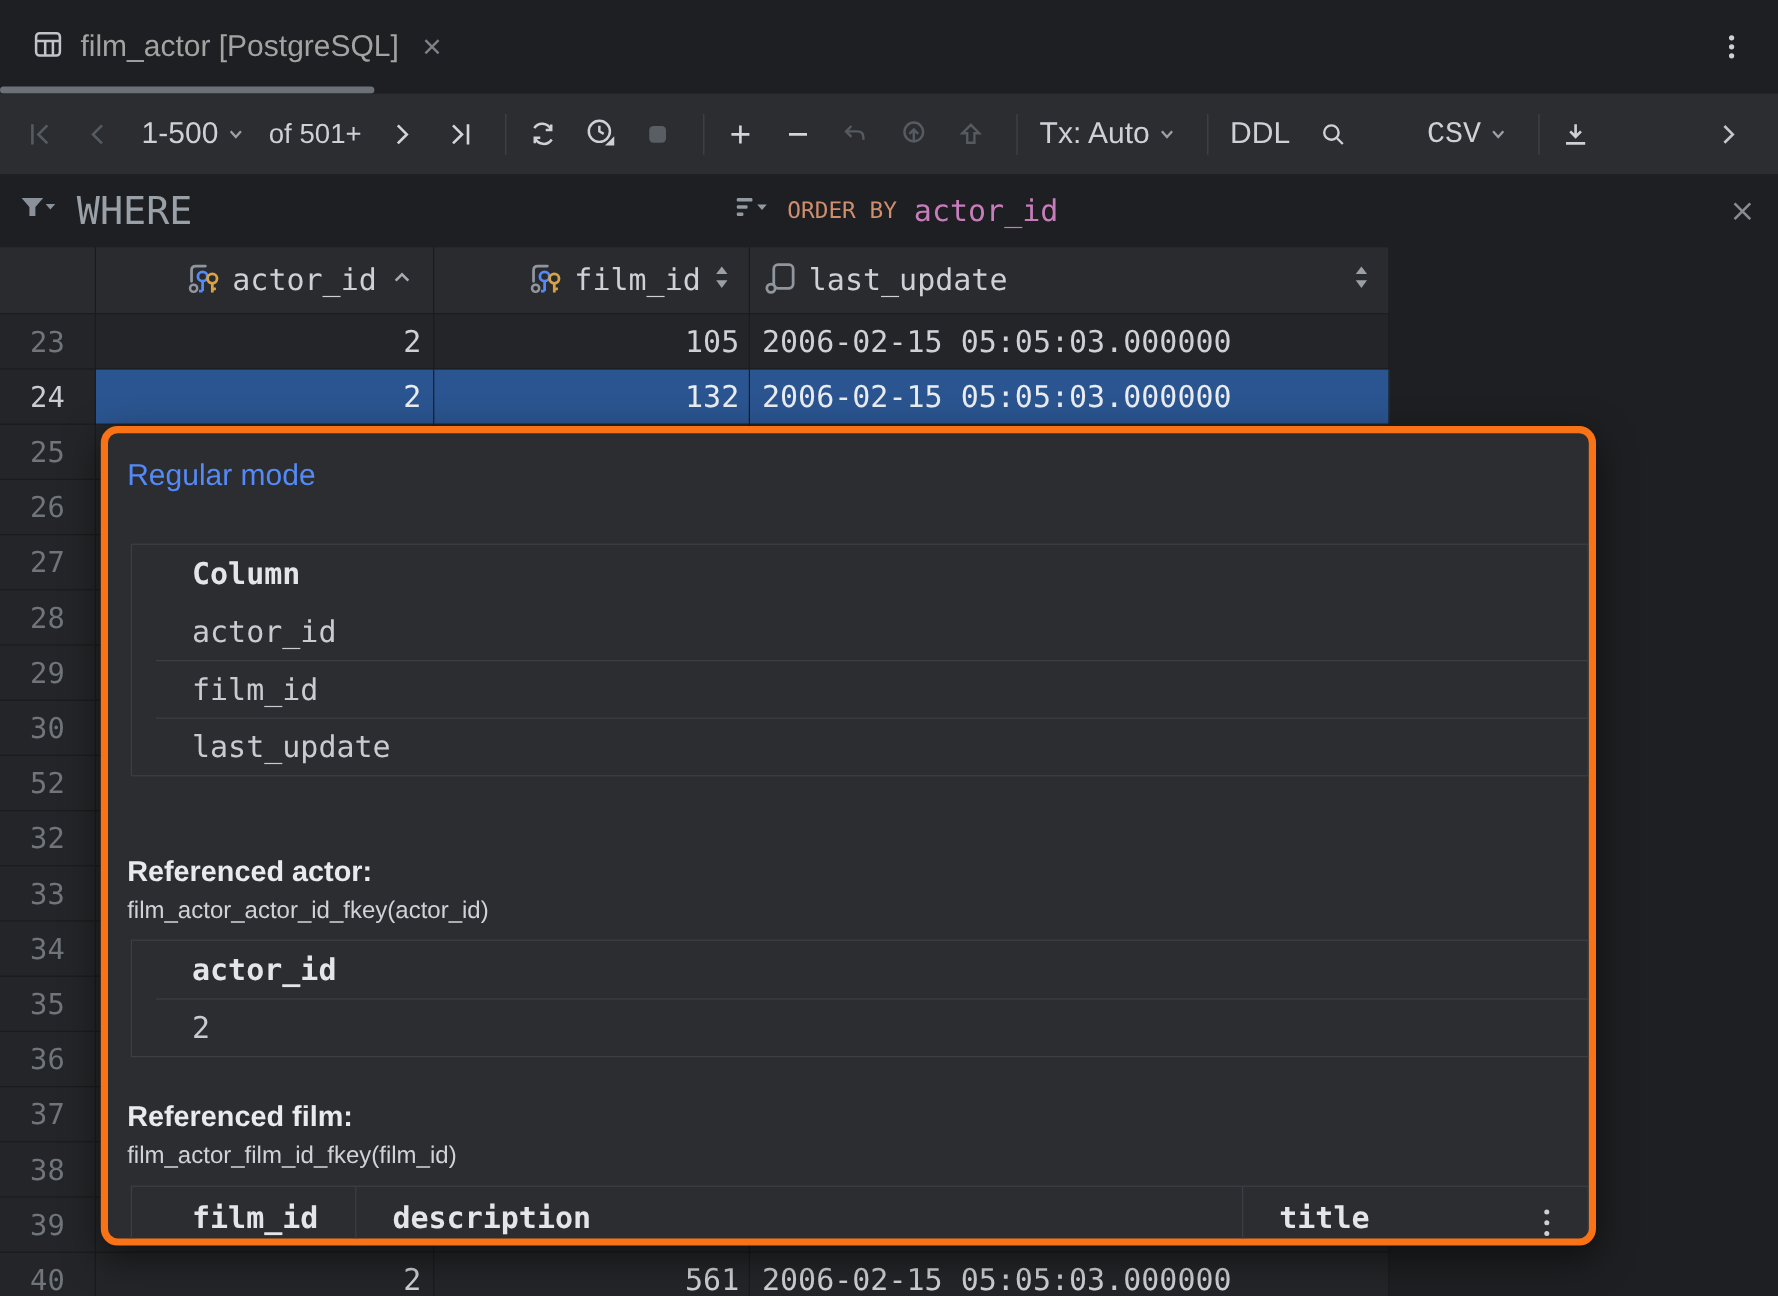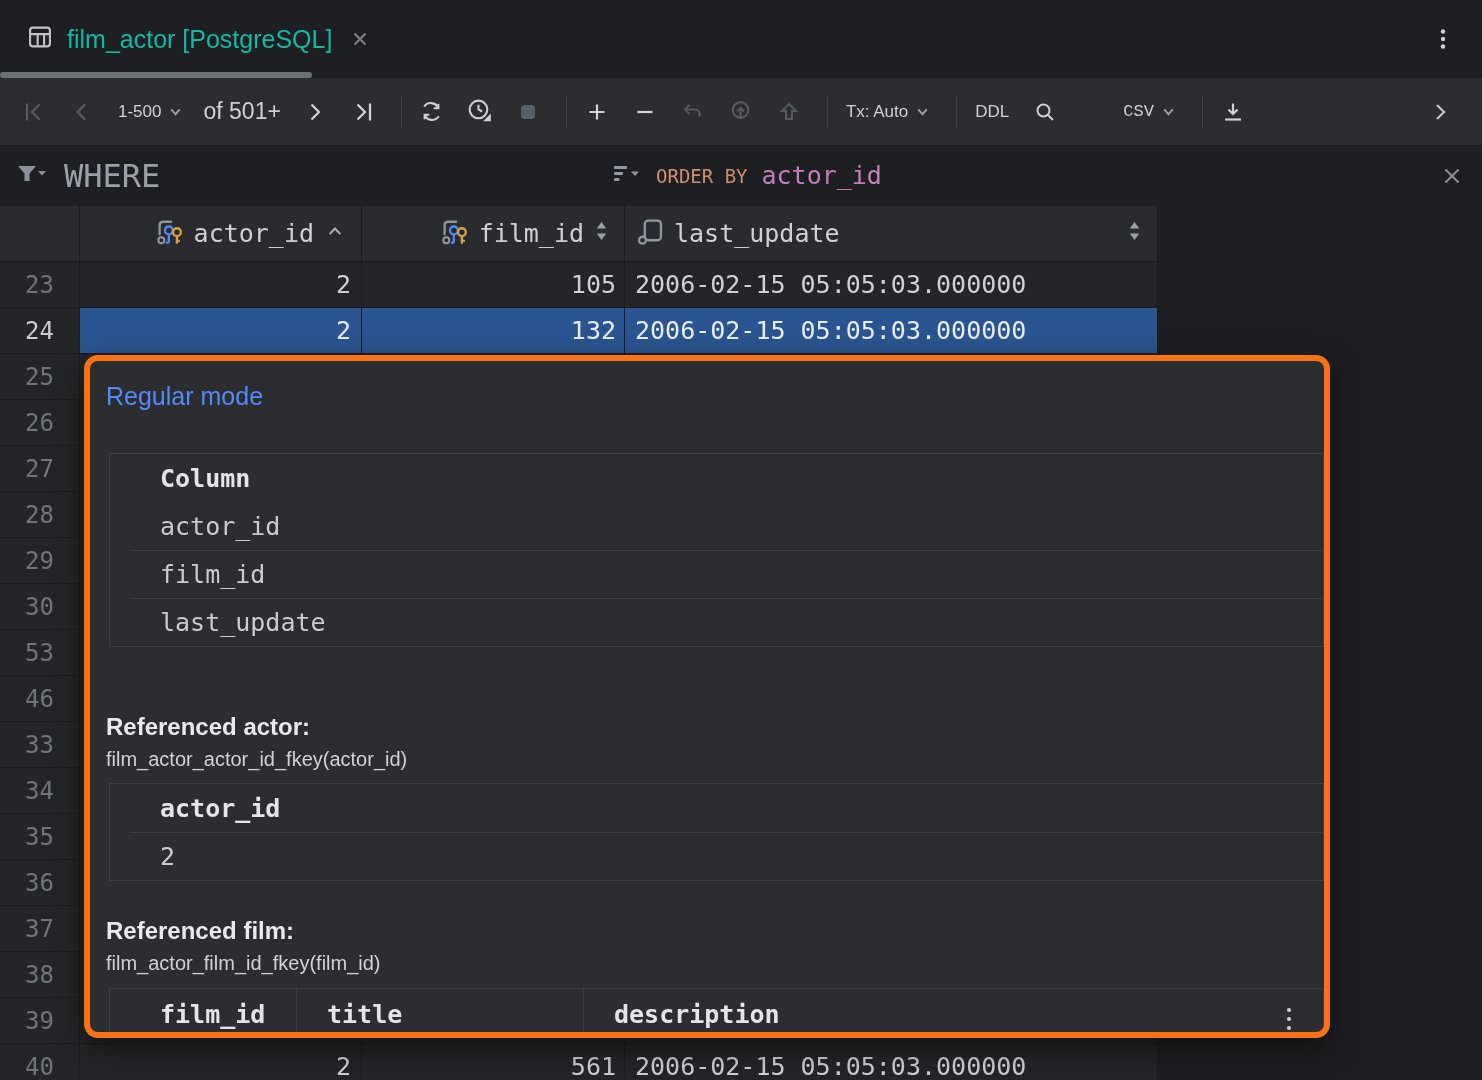--- a/index.html
+++ b/index.html
@@ -3,31 +3,31 @@
 <meta charset="utf-8">
 <style>
   * { margin:0; padding:0; box-sizing:border-box; }
   html,body { width:1482px; height:1080px; overflow:hidden; }
   body { background:#1e1f22; font-family:"Liberation Sans", sans-serif; color:#ced0d6; position:relative; }
   .mono { font-family:"DejaVu Sans Mono", monospace; }
 
   
   .tabbar { position:absolute; left:0; top:0; width:1482px; height:78px; background:#1e1f22; }
   .tab { position:absolute; left:0; top:0; height:78px; display:flex; align-items:center; padding:0 18px 0 26px; gap:13px; cursor:pointer; }
-  .tab-title { font-size:25px; color:#14b8a6; white-space:nowrap; }
+  .tab-title { font-size:25px; color:#a3a3a3; white-space:nowrap; }
   .tab-close { display:flex; align-items:center; margin-left:4px; }
   .tab-underline { position:absolute; left:0; bottom:0; width:312px; height:6px; background:#6c7077; border-radius:3px; }
   .tab-kebab { position:absolute; right:24px; top:24px; width:30px; height:30px; display:flex; align-items:center; justify-content:center; cursor:pointer; }
 
   
   .toolbar { position:absolute; left:0; top:78px; width:1482px; height:67px; background:#2b2d30; display:flex; align-items:center; padding:0 14px; }
   .tbtn { background:none; border:none; width:40px; height:42px; display:flex; align-items:center; justify-content:center; border-radius:6px; cursor:pointer; margin-right:8px; flex:none; }
   .tbtn.wide { width:auto; padding:0 8px; gap:7px; }
   .tlabel { font-size:23px; color:#ced0d6; white-space:nowrap; margin:0 14px 0 4px; flex:none; }
-  .ttext { font-size:17px; color:#ced0d6; white-space:nowrap; }
+  .ttext { font-size:25px; color:#ced0d6; white-space:nowrap; }
   .tsep { width:1px; height:34px; background:#43454a; margin:0 10px; flex:none; }
   .spacer { flex:1; }
 
   
   .filterbar { position:absolute; left:0; top:145px; width:1482px; height:61px; background:#1e1f22; }
   .fwhere { position:absolute; left:14px; top:0; height:61px; display:flex; align-items:center; gap:14px; cursor:text; }
   .where-label { font-size:32px; color:#99a0a8; }
   .forder { position:absolute; left:612px; top:0; height:61px; display:flex; align-items:center; gap:14px; cursor:text; }
   .kw-orange { font-size:19px; color:#cf8e6d; }
   .id-pink { font-size:25px; color:#c77dbb; }
@@ -341,27 +341,27 @@
       <div class="gcell c2"></div>
       <div class="gcell c3"></div>
     </div>
     <div class="grow">
       <div class="gcell gut">30</div>
       <div class="gcell c1"></div>
       <div class="gcell c2"></div>
       <div class="gcell c3"></div>
     </div>
     <div class="grow">
-      <div class="gcell gut">53</div>
-      <div class="gcell c1"></div>
-      <div class="gcell c2"></div>
-      <div class="gcell c3"></div>
-    </div>
-    <div class="grow">
-      <div class="gcell gut">46</div>
+      <div class="gcell gut">52</div>
+      <div class="gcell c1"></div>
+      <div class="gcell c2"></div>
+      <div class="gcell c3"></div>
+    </div>
+    <div class="grow">
+      <div class="gcell gut">32</div>
       <div class="gcell c1"></div>
       <div class="gcell c2"></div>
       <div class="gcell c3"></div>
     </div>
     <div class="grow">
       <div class="gcell gut">33</div>
       <div class="gcell c1"></div>
       <div class="gcell c2"></div>
       <div class="gcell c3"></div>
     </div>
@@ -427,22 +427,22 @@
   <div class="ptable ptable2">
     <div class="prow phead">actor_id</div>
     <div class="prow">2</div>
   </div>
 
   <div class="psec-title" style="top:556px;">Referenced film:</div>
   <div class="psec-sub" style="top:591px;">film_actor_film_id_fkey(film_id)</div>
 
   <div class="ptable ptable3">
     <div class="pcol pcol-1">film_id</div>
+    <div class="pcol pcol-3">description</div>
     <div class="pcol pcol-2">title</div>
-    <div class="pcol pcol-3">description</div>
   </div>
 
   <div class="pkebab">
     <svg width="22" height="30" viewBox="0 0 22 30" fill="#ced0d6">
       <circle cx="11" cy="5" r="2.1"></circle>
         <circle cx="11" cy="14" r="2.1"></circle>
         <circle cx="11" cy="23" r="2.1"></circle>
     </svg>
   </div>
 </div>

